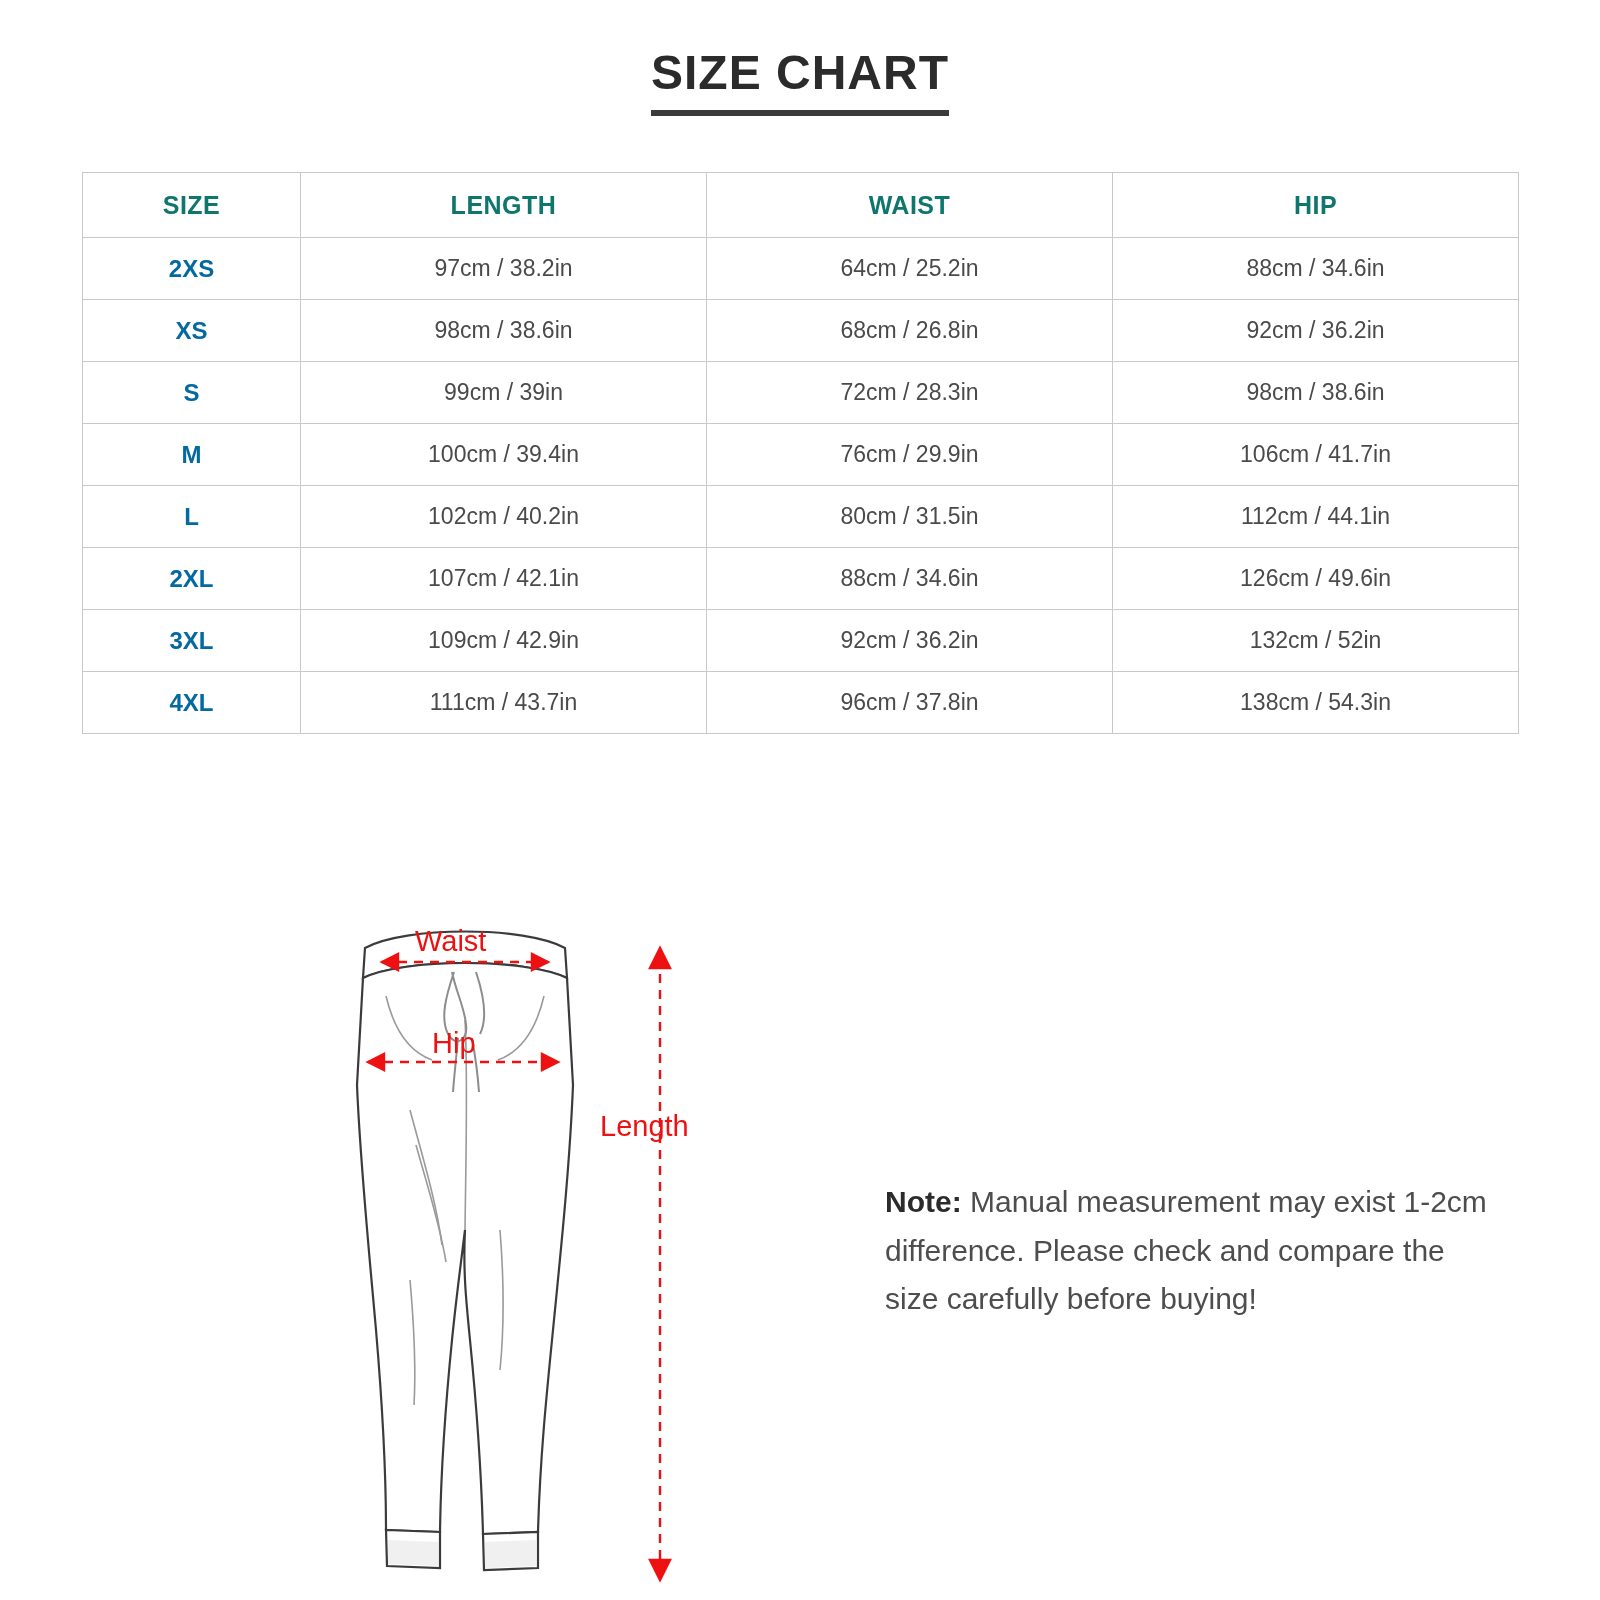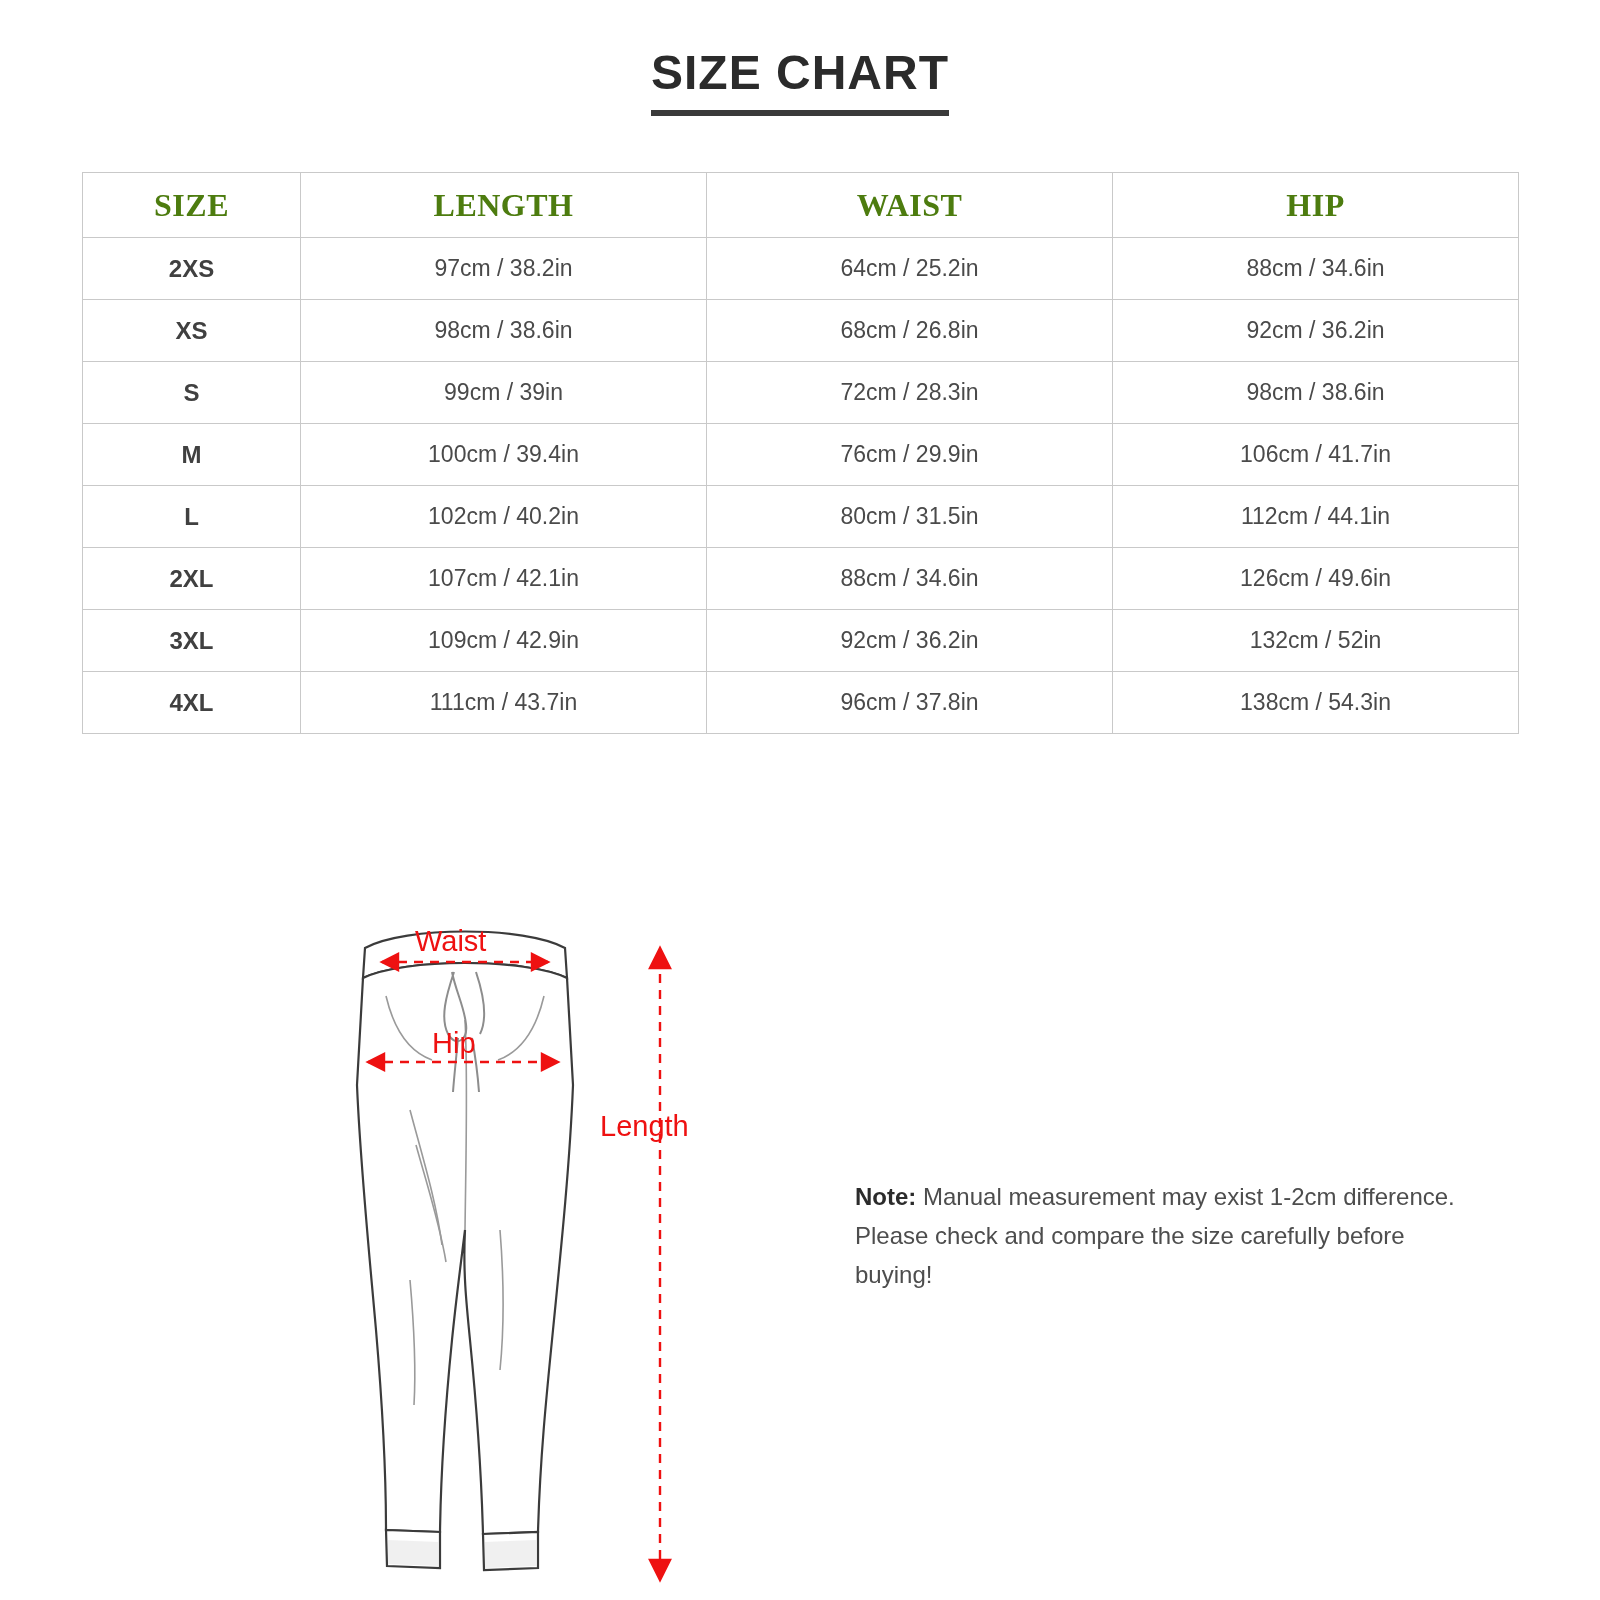--- a/index.html
+++ b/index.html
@@ -56,30 +56,29 @@
     border: 1px solid #c9c9c9;
     text-align: center;
     vertical-align: middle;
     height: 59px;
     font-size: 23px;
     color: #4a4a4a;
     font-weight: normal;
   }
   table.size-table thead th {
     font-weight: bold;
-    font-size: 32px;
-    color: #4d7c0f;
+    font-size: 25px;
+    color: #0f766e;
     height: 62px;
     letter-spacing: 0.5px;
-    font-family: Liberation Serif, serif;
   }
   table.size-table tbody td:first-child {
     font-weight: bold;
     font-size: 24px;
-    color: #404040;
+    color: #0369a1;
   }
   col.c-size  { width: 218px; }
   col.c-len   { width: 406px; }
   col.c-waist { width: 406px; }
   col.c-hip   { width: 406px; }
 
   
   .illus {
     position: absolute;
     left: 290px;
@@ -107,24 +106,24 @@
     position: absolute;
     left: 600px;
     top: 1110px;
     font-size: 29px;
     color: #ee1111;
   }
 
   
   .note {
     position: absolute;
-    left: 855px;
+    left: 885px;
     top: 1178px;
     width: 620px;
-    font-size: 24px;
+    font-size: 30px;
     line-height: 1.62;
     color: #4d4d4d;
   }
   .note b {
     font-weight: bold;
     color: #2b2b2b;
   }
 </style>
 </head>
 <body>

